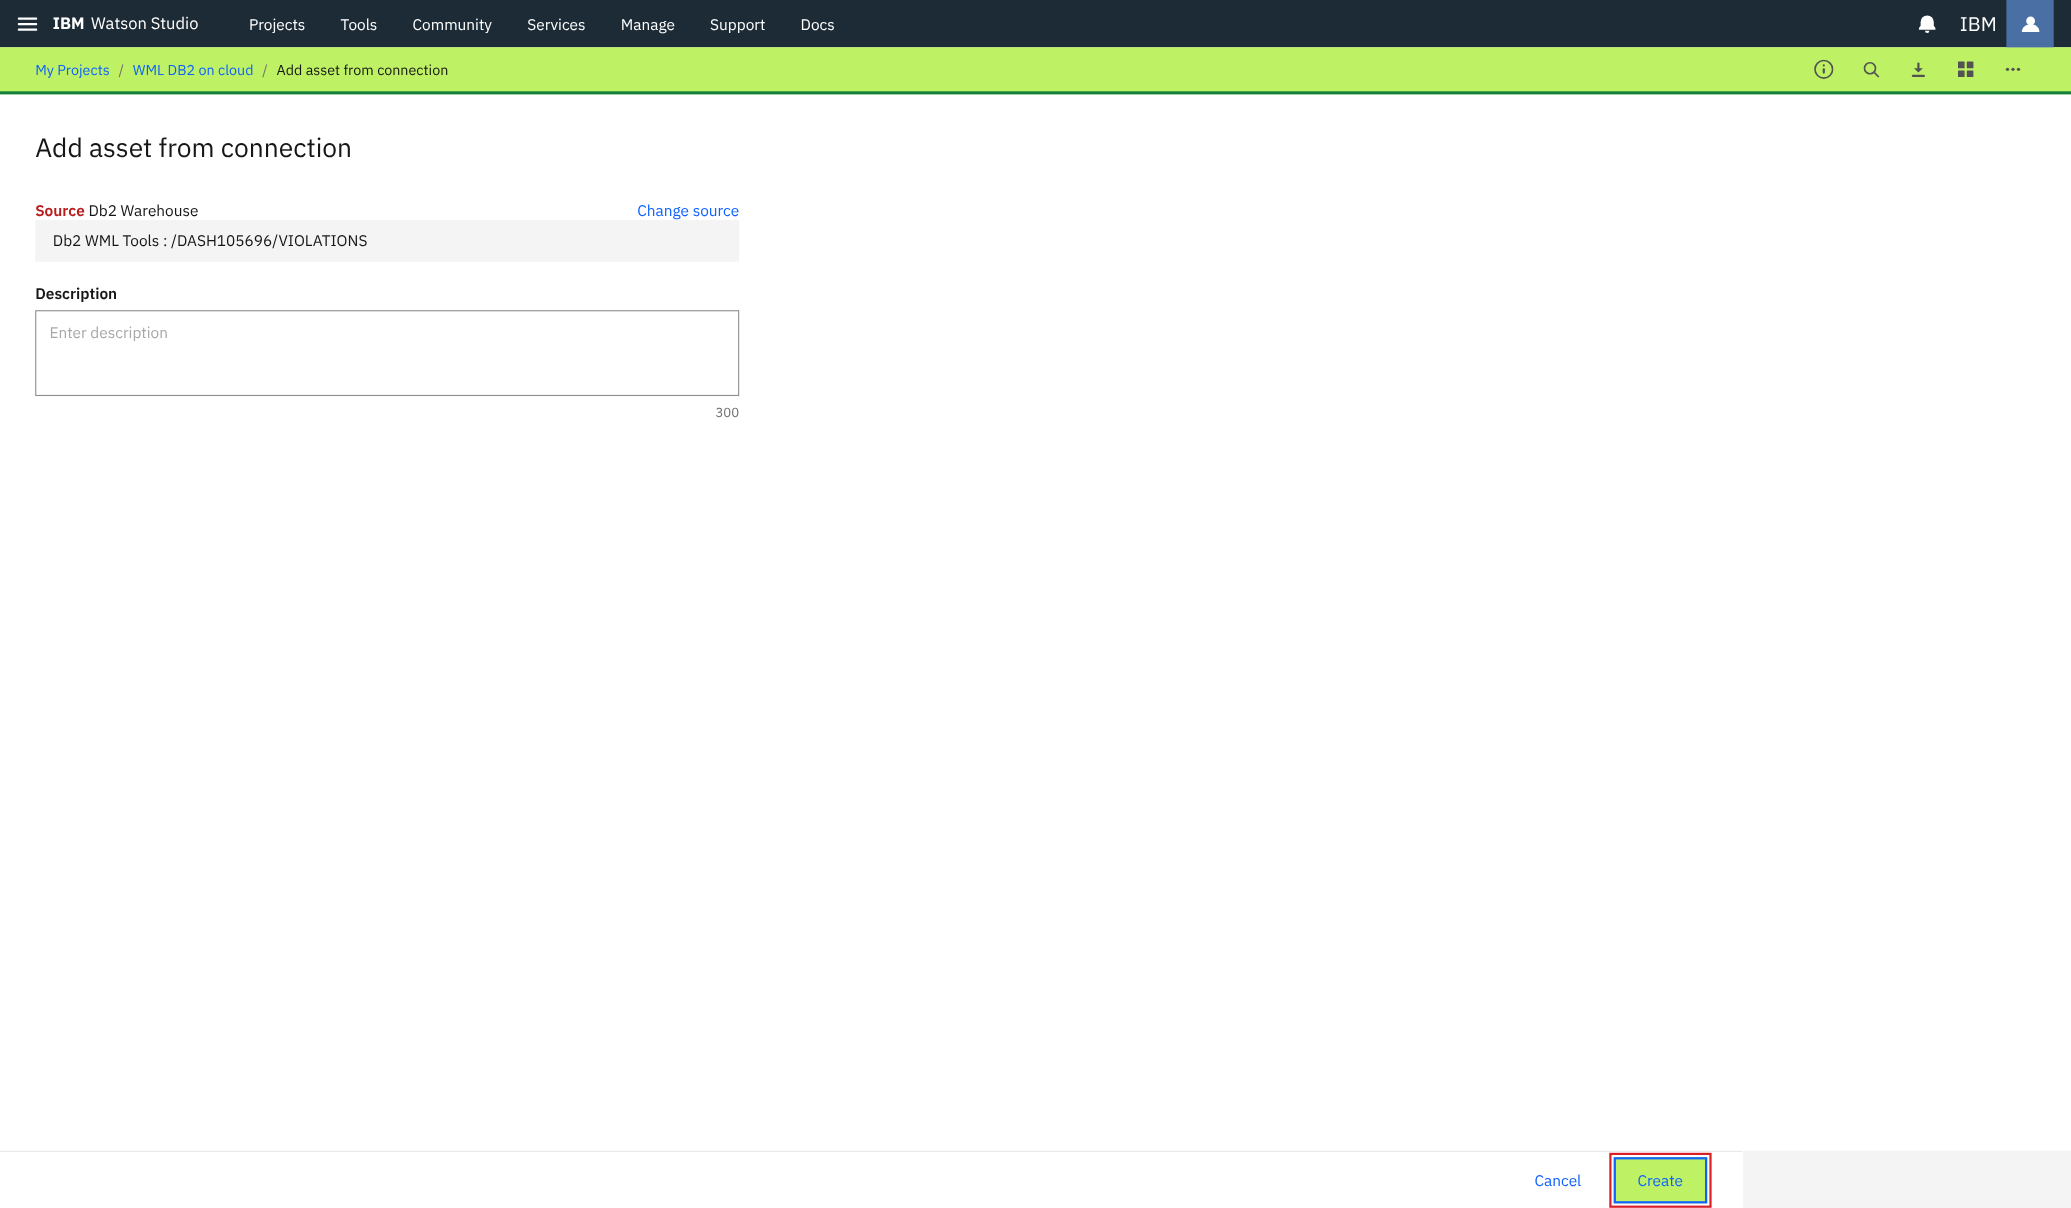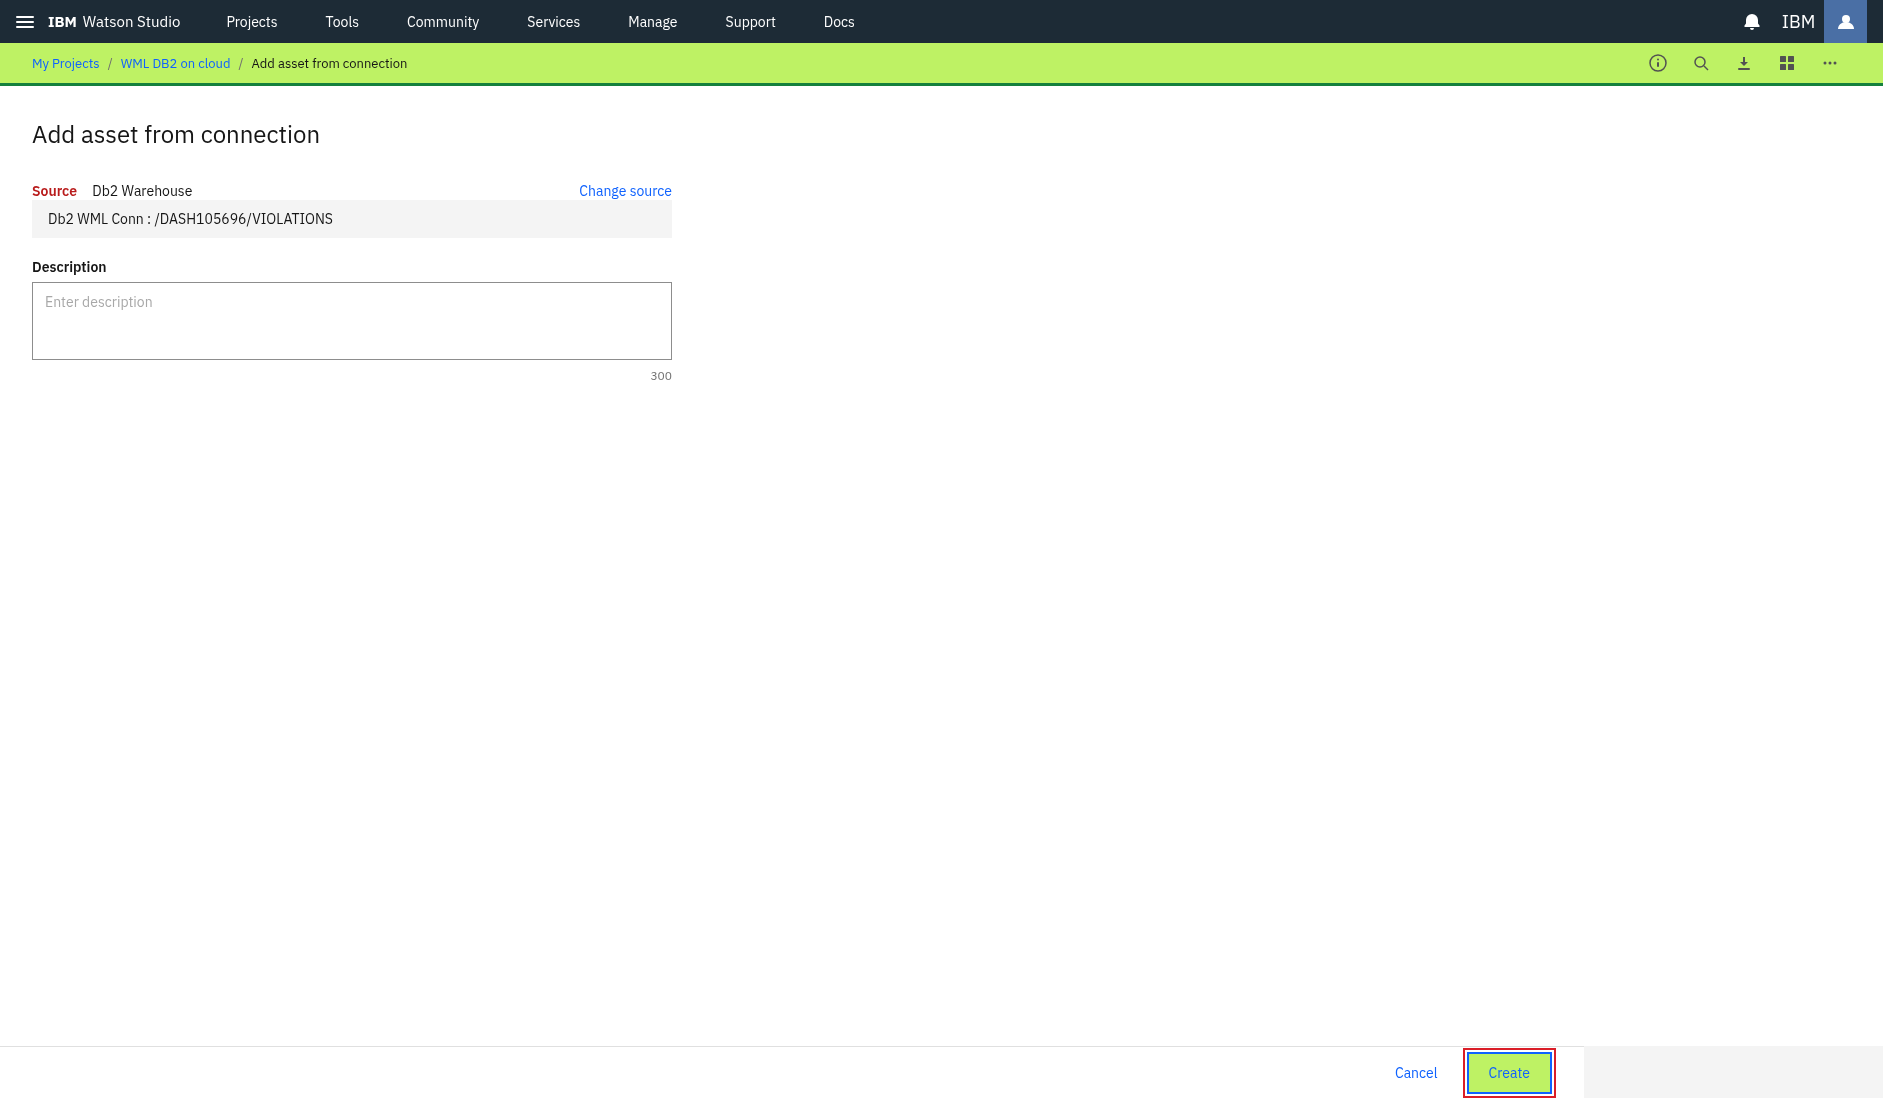--- a/index.html
+++ b/index.html
@@ -48,21 +48,21 @@
       white-space: nowrap;
     }
 
     .nav-brand span.ibm {
       font-weight: 700;
     }
 
     .nav-menu {
       display: flex;
       align-items: center;
-      gap: 16px;
+      gap: 0;
       flex: 1;
     }
 
     .nav-menu-item {
       color: #fff;
       padding: 0 16px;
       height: 43px;
       display: flex;
       align-items: center;
       cursor: pointer;
@@ -168,21 +168,21 @@
     .source-label {
       font-size: 14px;
       font-weight: 600;
       color: #b91c1c;
     }
 
     .source-value {
       font-size: 14px;
       color: #161616;
       font-weight: 400;
-      margin-left: 12px;
+      margin-left: 0;
     }
 
     .change-source-link {
       color: #0f62fe;
       cursor: pointer;
       font-size: 14px;
       text-decoration: none;
     }
 
     .source-path-box {
@@ -384,21 +384,21 @@
   <div class="form-section">
 
     <div class="source-header-row">
       <div>
         <span class="source-label">Source</span>
         <span class="source-value">Db2 Warehouse</span>
       </div>
       <a class="change-source-link">Change source</a>
     </div>
 
-    <div class="source-path-box">Db2 WML Conn : /DASH105696/VIOLATIONS</div>
+    <div class="source-path-box">Db2 WML Tools : /DASH105696/VIOLATIONS</div>
 
 
     <div class="field-group">
       <div class="field-label">Description</div>
       <textarea class="description-textarea" placeholder="Enter description" style=""></textarea>
       <div class="char-count">300</div>
     </div>
 
   </div>
 </main>

